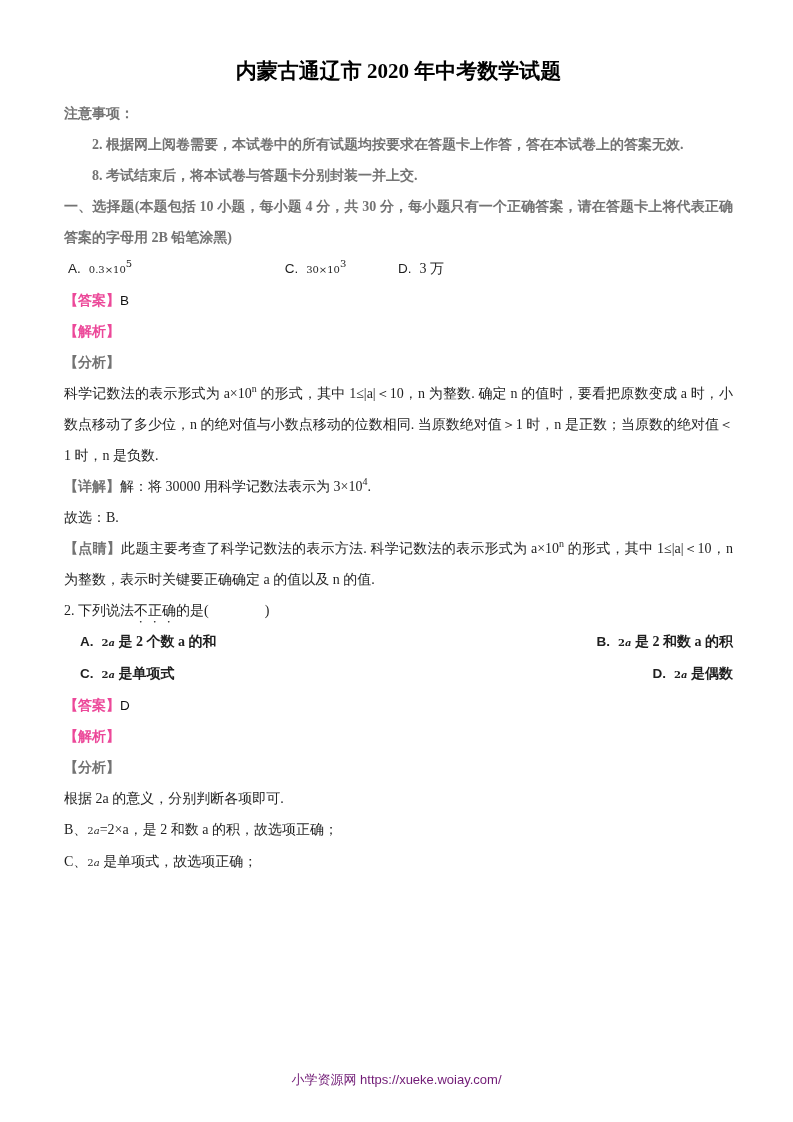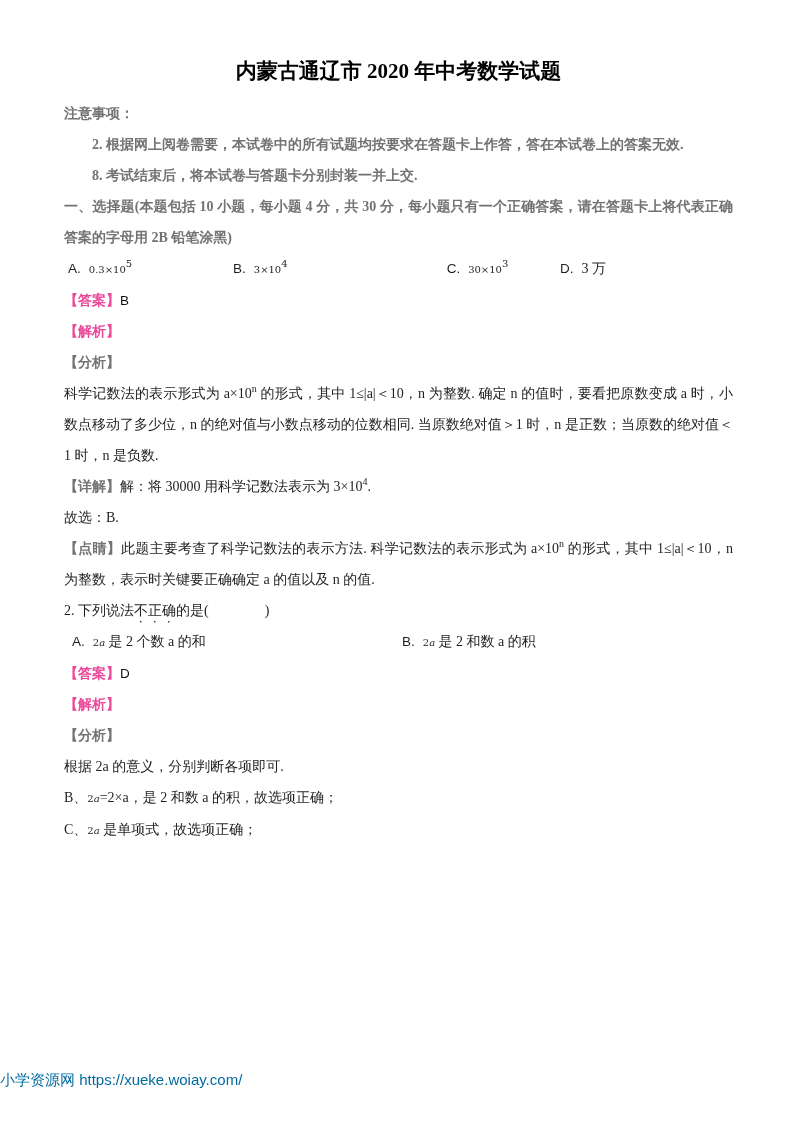--- a/index.html
+++ b/index.html
@@ -27,58 +27,58 @@
   .ind{text-indent:2em;}
   .just{text-align:justify;}
   .m{font-family:"DejaVu Serif","Liberation Serif",serif;font-size:10px;}
   i.m{font-style:italic;}
   sup{font-size:10px;line-height:0;}
   .optrow4{display:flex;line-height:31px;margin-left:4px;}
   .optrow4 .o1{width:165px;}
   .optrow4 .o2{width:162px;}
   .optrow4 .o3{width:165px;text-align:center;}
   .optrow4 .o4{flex:1;}
-  .optrow2{display:flex;line-height:31px;margin-left:8px;}
+  .optrow2{display:flex;line-height:31px;margin-left:16px;font-weight:bold;}
   .optrow2 .oleft{width:330px;}
-  .optrow2 .oright{flex:1;}
+  .optrow2 .oright{flex:1;text-align:right;}
   .olabel{margin-right:8px;font-family:"Liberation Sans","DejaVu Sans",sans-serif;font-size:13.5px;}
   .ansv{font-family:"Liberation Sans","DejaVu Sans",sans-serif;font-size:13.5px;color:#111;}
   .emph{
     -webkit-text-emphasis:filled dot #1f1f1f;
     -webkit-text-emphasis-position:under;
     text-emphasis:filled dot #1f1f1f;
     text-emphasis-position:under right;
   }
   .footer{
     position:absolute;
     left:0;right:0;top:1064px;
-    color:#0369a1;
+    text-align:center;
+    color:#701a75;
     font-family:"Liberation Sans","DejaVu Sans",sans-serif;
-    font-size:15px;
+    font-size:13px;
     line-height:31px;
   }
 </style>
 </head>
 <body>
 
 <div class="page">
   <div class="content">
 
     <h1 class="title">内蒙古通辽市 2020 年中考数学试题</h1>
 
     <p class="b">注意事项：</p>
     <p class="b ind just">2. 根据网上阅卷需要，本试卷中的所有试题均按要求在答题卡上作答，答在本试卷上的答案无效.</p>
     <p class="b ind">8. 考试结束后，将本试卷与答题卡分别封装一并上交.</p>
 
     <p class="b just">一、选择题(本题包括 10 小题，每小题 4 分，共 30 分，每小题只有一个正确答案，请在答题卡上将代表正确答案的字母用 2B 铅笔涂黑)</p>
 
 
     <div class="optrow4">
       <span class="o1"><span class="olabel">A.</span><span class="m">0.3×10</span><sup class="m">5</sup></span>
-      <span class="o2"><span class="olabel">B.</span><span class="m">3×10</span><sup class="m">4</sup></span>
       <span class="o3"><span class="olabel">C.</span><span class="m">30×10</span><sup class="m">3</sup></span>
       <span class="o4"><span class="olabel">D.</span><span>3 万</span></span>
     </div>
 
     <p><span class="teal">【答案】</span><span class="ansv">B</span></p>
     <p><span class="teal">【解析】</span></p>
     <p><span class="b">【分析】</span></p>
 
     <p class="just"><span>科学记数法的表示形式为 a×10</span><sup>n</sup><span> 的形式，其中 1≤|a|＜10，n 为整数. 确定 n 的值时，要看把原数变成 a 时，小数点移动了多少位，n 的绝对值与小数点移动的位数相同. 当原数绝对值＞1 时，n 是正数；当原数的绝对值＜1 时，n 是负数.</span></p>
 
@@ -87,20 +87,24 @@
     <p>故选：B.</p>
 
     <p class="just"><span class="b">【点睛】</span><span>此题主要考查了科学记数法的表示方法. 科学记数法的表示形式为 a×10</span><sup>n</sup><span> 的形式，其中 1≤|a|＜10，n 为整数，表示时关键要正确确定 a 的值以及 n 的值.</span></p>
 
     <p><span>2. 下列说法</span><span class="emph">不正确</span><span>的是(　　　　)</span></p>
 
     <div class="optrow2">
       <span class="oleft"><span class="olabel">A.</span><span class="m">2</span><i class="m">a</i><span> 是 2 个数 a 的和</span></span>
       <span class="oright"><span class="olabel">B.</span><span class="m">2</span><i class="m">a</i><span> 是 2 和数 a 的积</span></span>
     </div>
+    <div class="optrow2">
+      <span class="oleft"><span class="olabel">C.</span><span class="m">2</span><i class="m">a</i><span> 是单项式</span></span>
+      <span class="oright"><span class="olabel">D.</span><span class="m">2</span><i class="m">a</i><span> 是偶数</span></span>
+    </div>
 
     <p><span class="teal">【答案】</span><span class="ansv">D</span></p>
     <p><span class="teal">【解析】</span></p>
     <p><span class="b">【分析】</span></p>
     <p>根据 2a 的意义，分别判断各项即可.</p>
 
     <p><span>B、</span><span class="m">2</span><i class="m">a</i><span>=2×a，是 2 和数 a 的积，故选项正确；</span></p>
     <p><span>C、</span><span class="m">2</span><i class="m">a</i><span> 是单项式，故选项正确；</span></p>
 
   </div>

